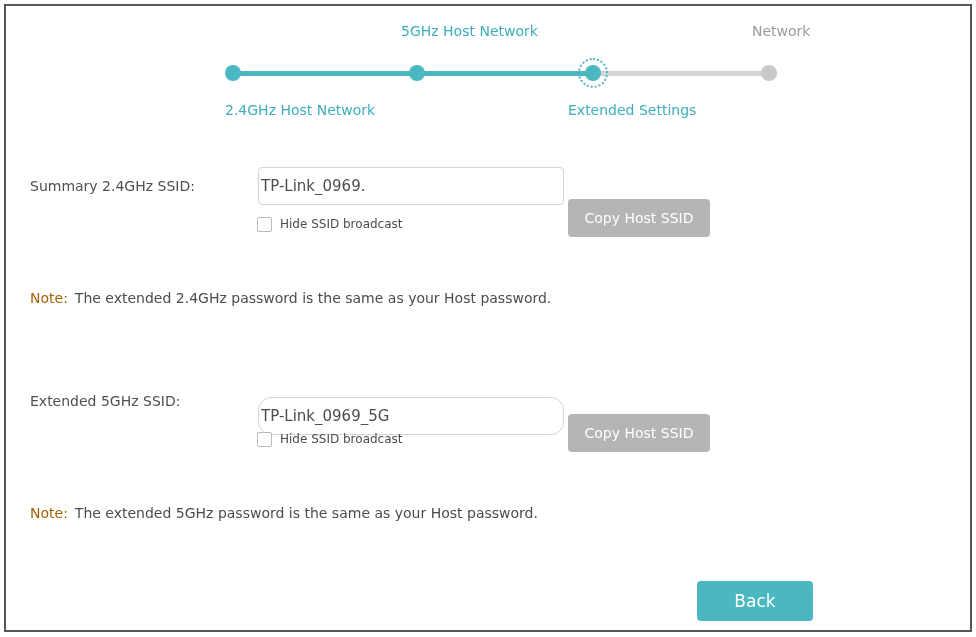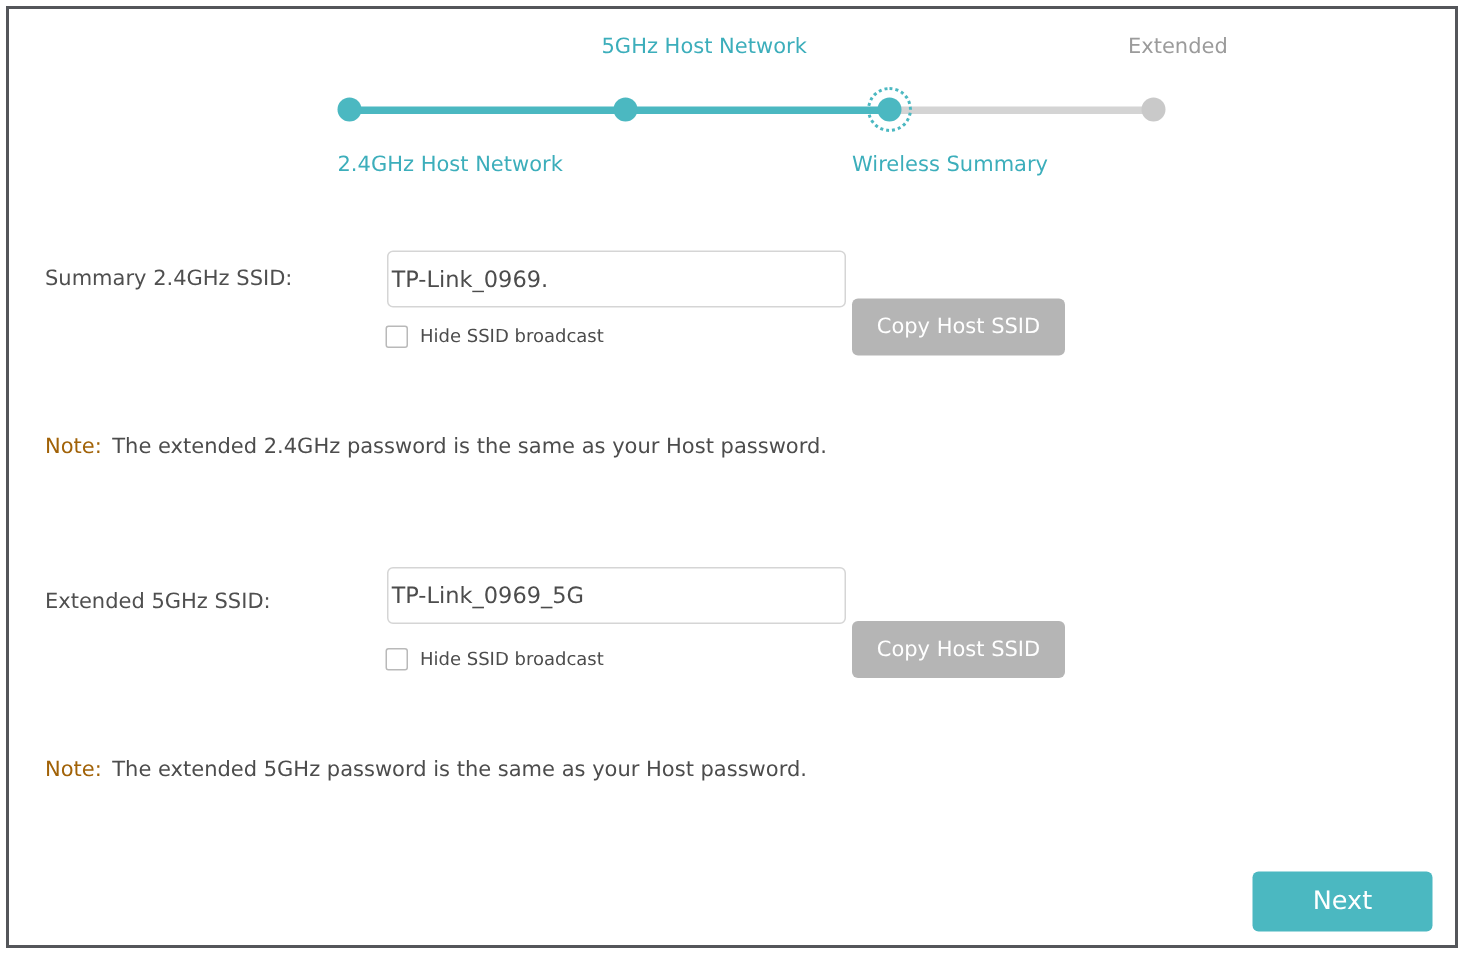--- a/index.html
+++ b/index.html
@@ -77,41 +77,41 @@
 
     <div class="step-dot done" style="left:219px;"></div>
     <div class="step-dot done" style="left:403px;"></div>
     <div class="current-ring" style="left:572px;">
       <div class="inner-dot"></div>
     </div>
     <div class="step-dot todo" style="left:755px;"></div>
 
     <div class="step-label active" style="left:219px; top:96px;">2.4GHz Host Network</div>
     <div class="step-label active" style="left:395px; top:17px;">5GHz Host Network</div>
-    <div class="step-label active" style="left:562px; top:96px;">Wireless Summary</div>
-    <div class="step-label inactive" style="left:746px; top:17px;">Extended</div>
+    <div class="step-label active" style="left:562px; top:96px;">Extended Settings</div>
+    <div class="step-label inactive" style="left:746px; top:17px;">Network</div>
   </div>
 
   <div>
     <div class="field-label" style="left:24px; top:172px;">Summary 2.4GHz SSID:</div>
     <input class="ssid-input" style="left: 252px; top: 161px;" type="text" value="TP-Link_0969.">
     <button class="copy-btn" style="left:562px; top:161px;">Copy Host SSID</button>
     <input class="hide-checkbox" style="left: 251px; top: 211px;" type="checkbox">
     <div class="checkbox-label" style="left:274px; top:211px;">Hide SSID broadcast</div>
     <div class="note" style="left:24px; top:284px;">
       <span class="note-label">Note:</span><span>The extended 2.4GHz password is the same as your Host password.</span>
     </div>
   </div>
 
   <div>
     <div class="field-label" style="left:24px; top:387px;">Extended 5GHz SSID:</div>
-    <input class="ssid-input" style="left: 252px; top: 372px;" type="text" value="TP-Link_0969_5G">
+    <input class="ssid-input" style="left: 252px; top: 391px; border-radius: 13px;" type="text" value="TP-Link_0969_5G">
     <button class="copy-btn" style="left:562px; top:376px;">Copy Host SSID</button>
     <input class="hide-checkbox" style="left: 251px; top: 426px;" type="checkbox">
     <div class="checkbox-label" style="left:274px; top:426px;">Hide SSID broadcast</div>
     <div class="note" style="left:24px; top:499px;">
       <span class="note-label">Note:</span><span>The extended 5GHz password is the same as your Host password.</span>
     </div>
   </div>
 
-  <button class="footer-btn next-btn">Next</button>
+  <button class="footer-btn back-btn">Back</button>
 
 </div>
 
 </body></html>

